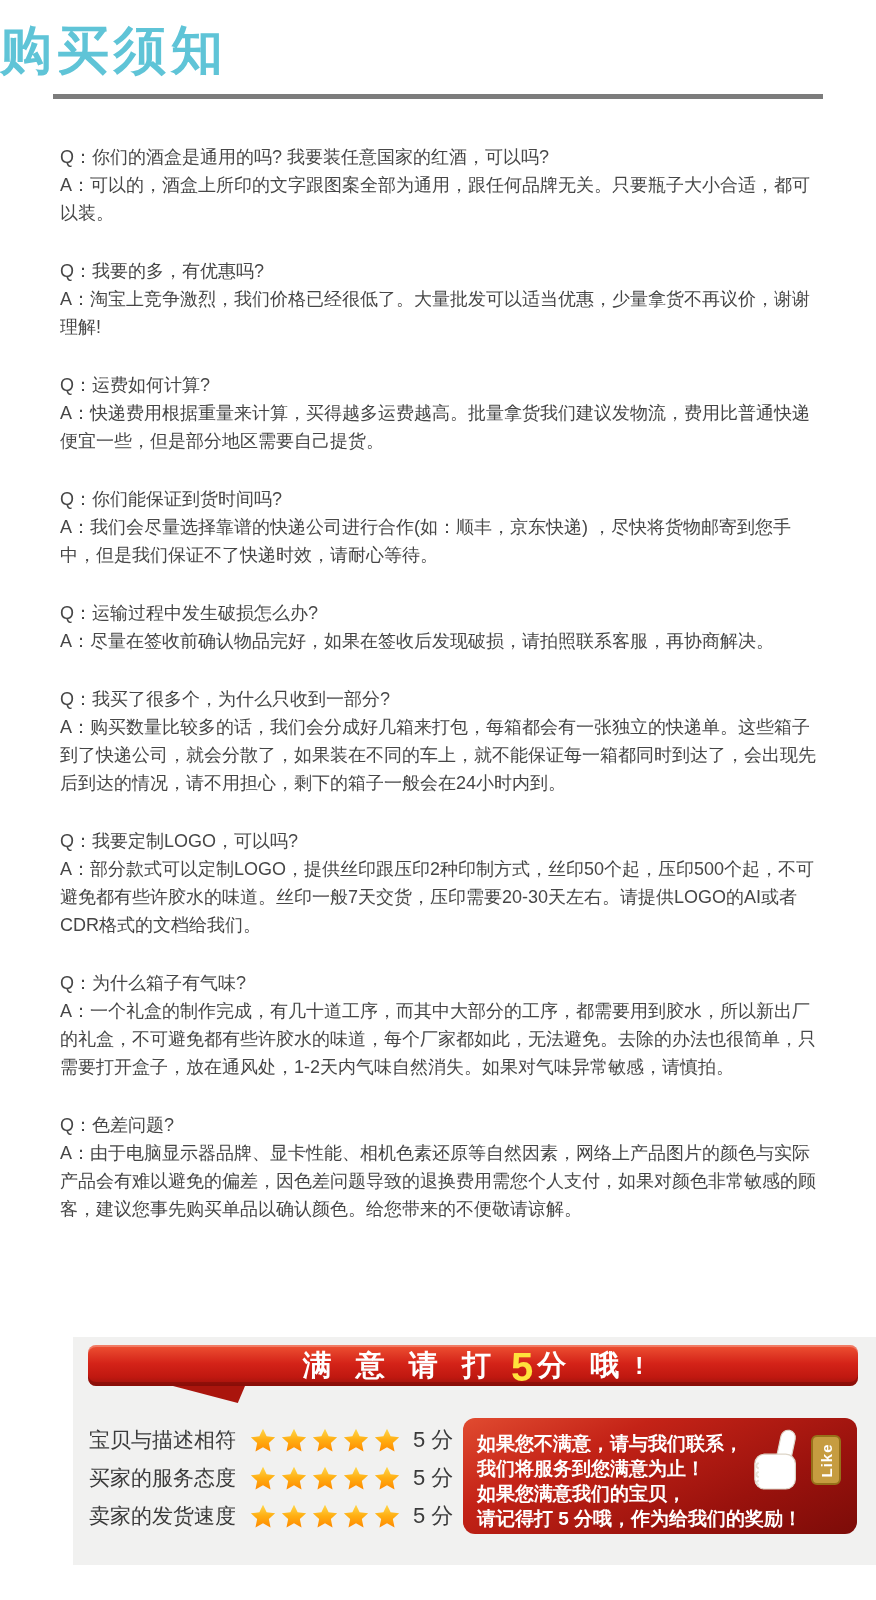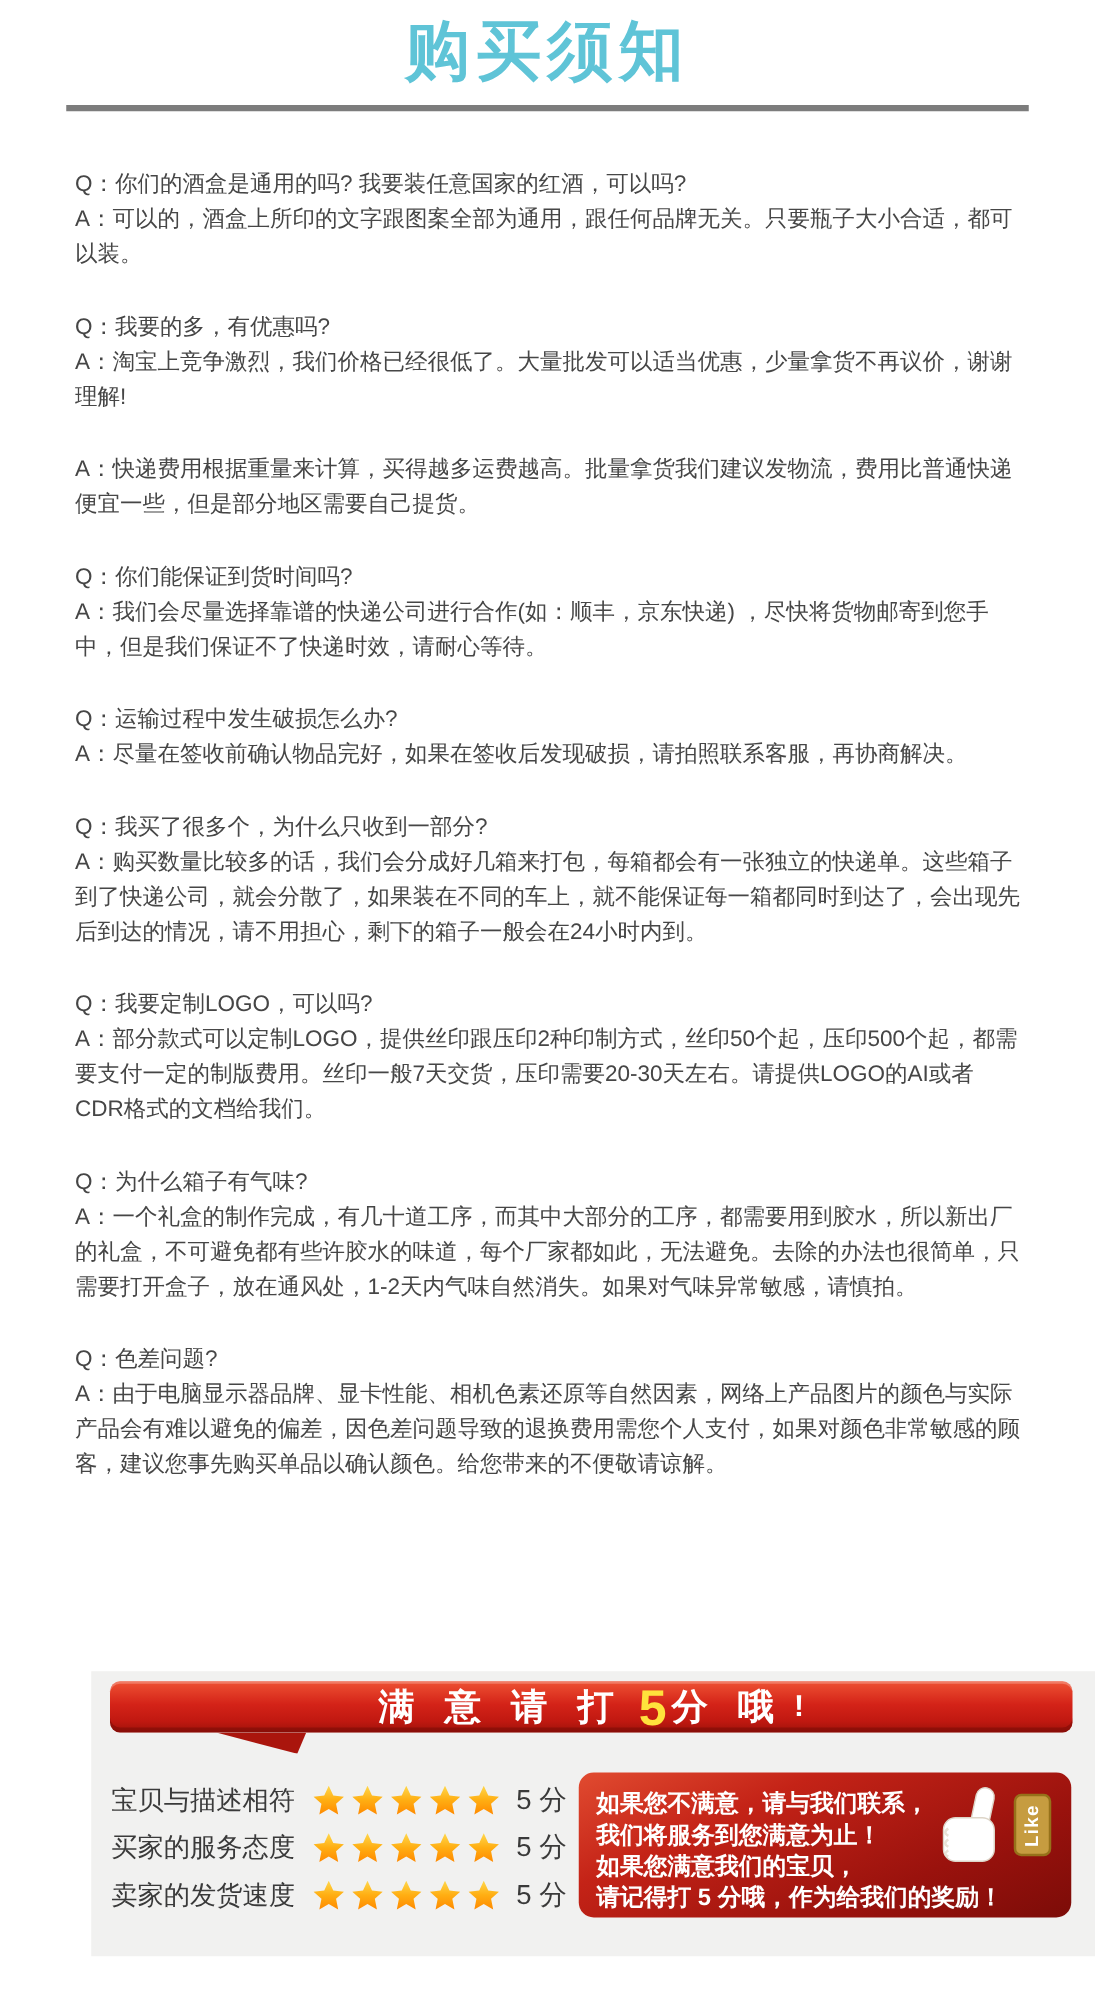--- a/index.html
+++ b/index.html
@@ -1,19 +1,19 @@
 <!DOCTYPE html>
 <html><head>
 <meta charset="utf-8">
 <style>
   html,body{margin:0;padding:0;background:#ffffff;}
   .page{position:relative;width:876px;height:1600px;background:#ffffff;overflow:hidden;
         font-family:"Liberation Sans","DejaVu Sans",sans-serif;}
   
-  .title{margin:0;padding-top:6px;text-align:center;font-size:52px;font-weight:900;
+  .title{margin:0;padding-top:16px;text-align:left;font-size:52px;font-weight:900;
          color:#5fc4d7;letter-spacing:5px;}
   .divider{margin:8px auto 0;width:770px;height:5px;background:#7c7c7c;}
   
   .faq{margin:44px auto 0;width:756px;font-size:18px;line-height:28px;color:#464646;}
   .qa{margin-bottom:30px;}
   .qa p{margin:0;}
   
   .panel{position:absolute;left:37px;top:1337px;width:864px;height:228px;background:#f1f1f0;margin-left:36px;}
   .ribbon{position:absolute;left:15px;top:8px;width:770px;height:41px;border-radius:8px;
           background:linear-gradient(#ee5233 0%,#d42318 45%,#c01810 78%,#9d120b 100%);
@@ -67,37 +67,38 @@
   <section class="faq">
     <div class="qa">
       <p>Q：你们的酒盒是通用的吗? 我要装任意国家的红酒，可以吗?</p>
       <p>A：可以的，酒盒上所印的文字跟图案全部为通用，跟任何品牌无关。只要瓶子大小合适，都可以装。</p>
     </div>
     <div class="qa">
       <p>Q：我要的多，有优惠吗?</p>
       <p>A：淘宝上竞争激烈，我们价格已经很低了。大量批发可以适当优惠，少量拿货不再议价，谢谢理解!</p>
     </div>
     <div class="qa">
+      <p>Q：运费如何计算?</p>
       <p>A：快递费用根据重量来计算，买得越多运费越高。批量拿货我们建议发物流，费用比普通快递便宜一些，但是部分地区需要自己提货。</p>
     </div>
     <div class="qa">
       <p>Q：你们能保证到货时间吗?</p>
       <p>A：我们会尽量选择靠谱的快递公司进行合作(如：顺丰，京东快递) ，尽快将货物邮寄到您手中，但是我们保证不了快递时效，请耐心等待。</p>
     </div>
     <div class="qa">
       <p>Q：运输过程中发生破损怎么办?</p>
       <p>A：尽量在签收前确认物品完好，如果在签收后发现破损，请拍照联系客服，再协商解决。</p>
     </div>
     <div class="qa">
       <p>Q：我买了很多个，为什么只收到一部分?</p>
       <p>A：购买数量比较多的话，我们会分成好几箱来打包，每箱都会有一张独立的快递单。这些箱子到了快递公司，就会分散了，如果装在不同的车上，就不能保证每一箱都同时到达了，会出现先后到达的情况，请不用担心，剩下的箱子一般会在24小时内到。</p>
     </div>
     <div class="qa">
       <p>Q：我要定制LOGO，可以吗?</p>
-      <p>A：部分款式可以定制LOGO，提供丝印跟压印2种印制方式，丝印50个起，压印500个起，都需要支付一定的制版费用。丝印一般7天交货，压印需要20-30天左右。请提供LOGO的AI或者CDR格式的文档给我们。</p>
+      <p>A：部分款式可以定制LOGO，提供丝印跟压印2种印制方式，丝印50个起，压印500个起，不可避免都有些许胶水的味道。丝印一般7天交货，压印需要20-30天左右。请提供LOGO的AI或者CDR格式的文档给我们。</p>
     </div>
     <div class="qa">
       <p>Q：为什么箱子有气味?</p>
       <p>A：一个礼盒的制作完成，有几十道工序，而其中大部分的工序，都需要用到胶水，所以新出厂的礼盒，不可避免都有些许胶水的味道，每个厂家都如此，无法避免。去除的办法也很简单，只需要打开盒子，放在通风处，1-2天内气味自然消失。如果对气味异常敏感，请慎拍。</p>
     </div>
     <div class="qa">
       <p>Q：色差问题?</p>
       <p>A：由于电脑显示器品牌、显卡性能、相机色素还原等自然因素，网络上产品图片的颜色与实际产品会有难以避免的偏差，因色差问题导致的退换费用需您个人支付，如果对颜色非常敏感的顾客，建议您事先购买单品以确认颜色。给您带来的不便敬请谅解。</p>
     </div>
   </section>

